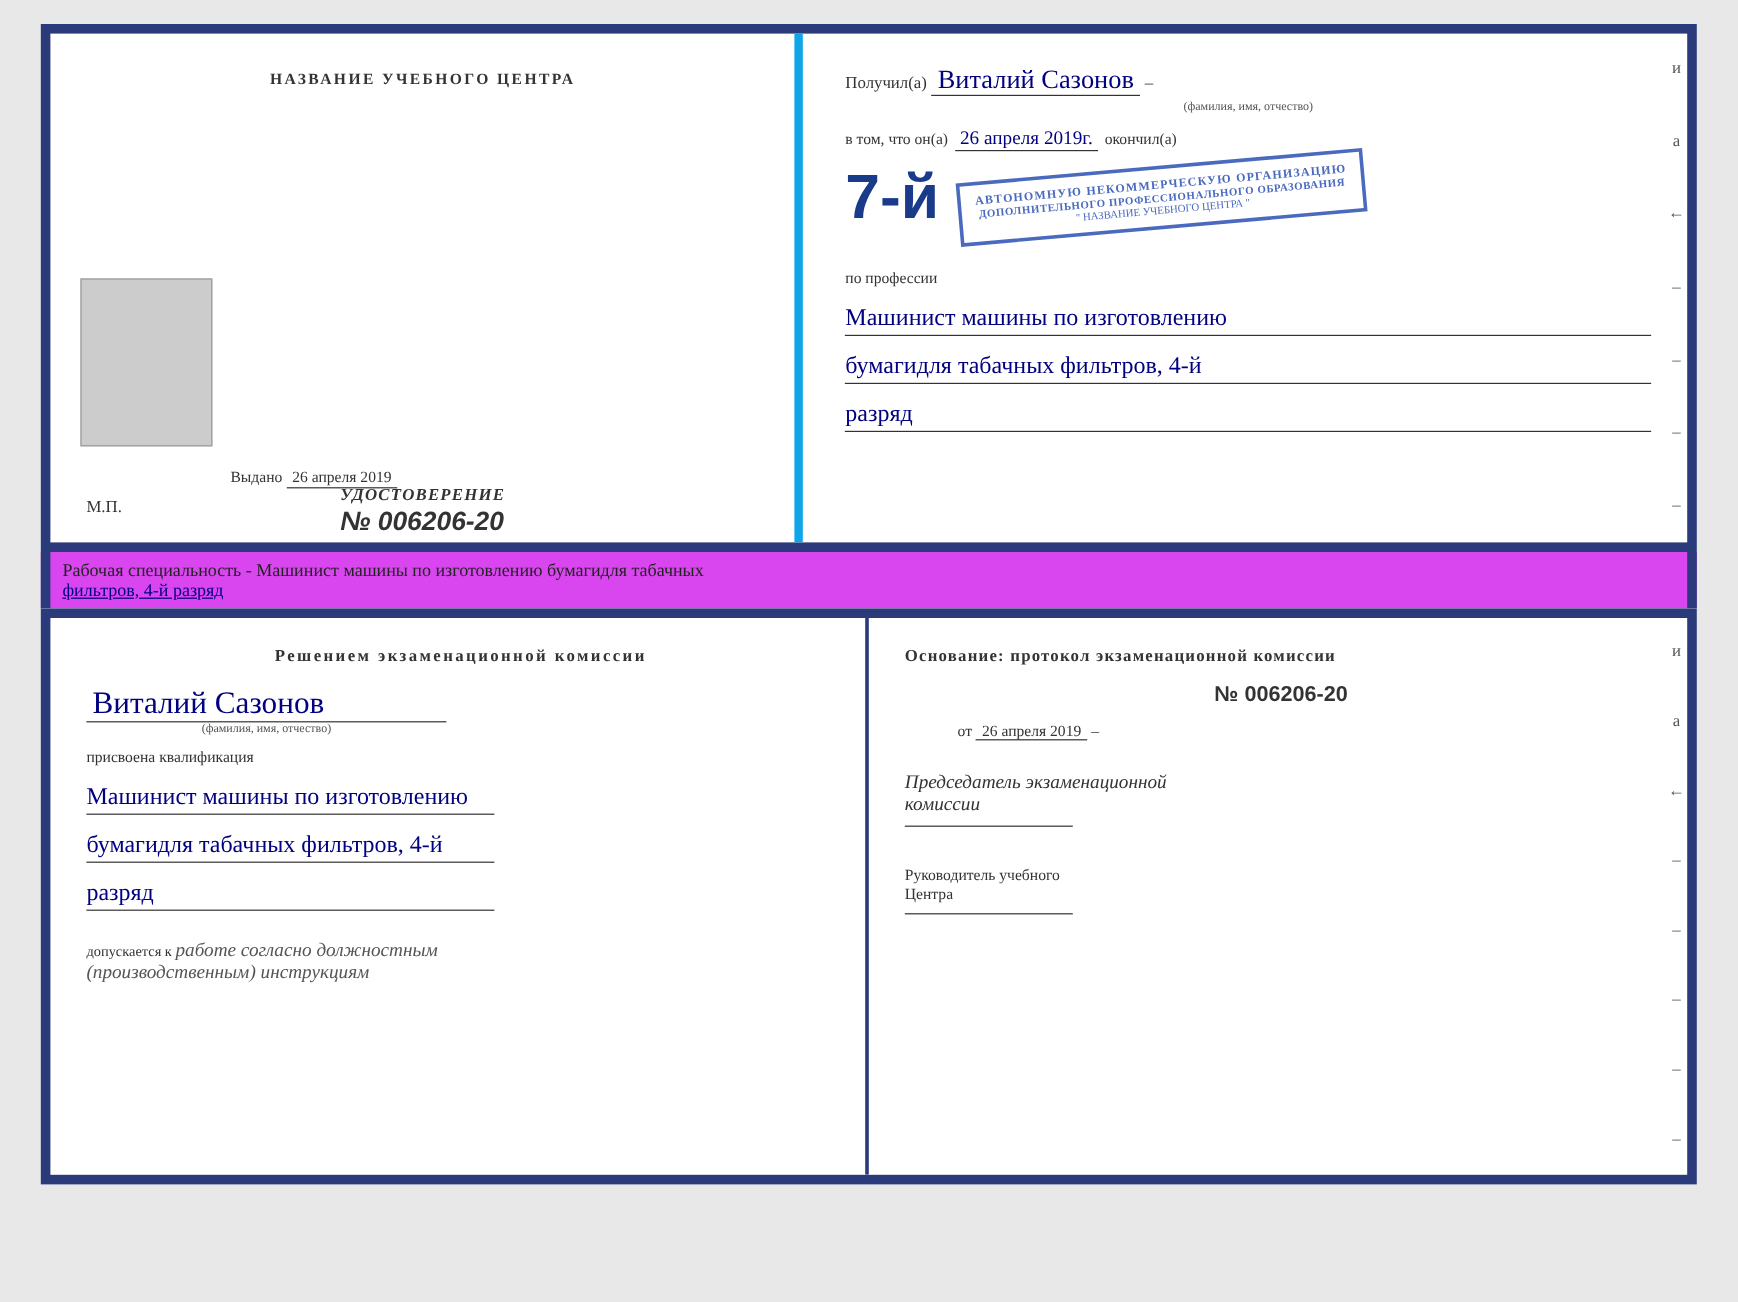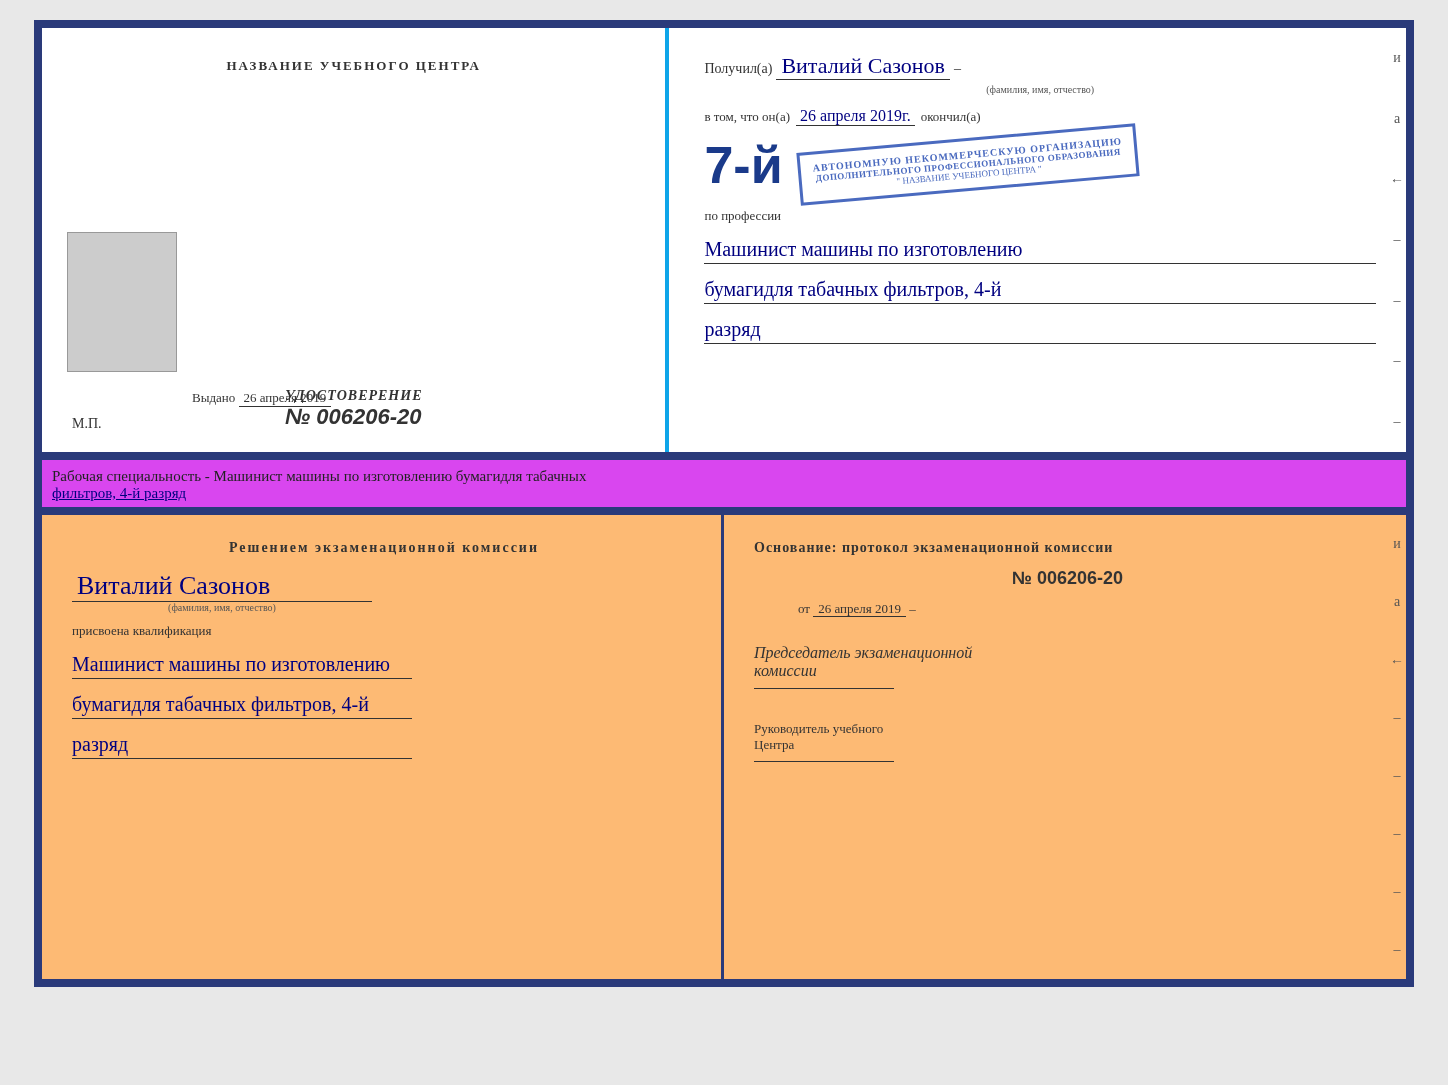--- a/index.html
+++ b/index.html
@@ -20,26 +20,26 @@
       height: 440px;
       border: 8px solid #2a3a7a;
       background: #fff;
       margin-bottom: 0;
       position: relative;
       overflow: hidden;
     }
 
     .cert-left {
       width: 46%;
-      border-right: 4px solid #0ea5e9;
+      border-right: 7px solid #0ea5e9;
       display: flex;
       flex-direction: column;
       align-items: center;
       justify-content: space-between;
-      padding: 30px 20px 22px 20px;
+      padding: 30px 20px 4px 20px;
       position: relative;
       gap: 47px;
     }
 
     .cert-right {
       width: 54%;
       padding: 25px 30px 20px 35px;
       position: relative;
       display: flex;
       flex-direction: column;
@@ -172,21 +172,21 @@
     }
     .stamp-line3 {
       font-size: 9px;
       text-align: center;
       text-transform: uppercase;
     }
 
     .po-professii {
       font-size: 13px;
       color: #333;
-      margin-top: 5px;
+      margin-top: 21px;
     }
 
     .profession-handwritten {
       font-family: 'Brush Script MT', cursive;
       font-size: 20px;
       color: #000080;
       border-bottom: 1px solid #333;
       display: block;
       margin-top: 2px;
       padding-bottom: 2px;
@@ -224,21 +224,21 @@
       text-decoration: underline;
       color: #000080;
     }
 
     
     .certificate-bottom {
       display: flex;
       width: 1380px;
       height: 480px;
       border: 8px solid #2a3a7a;
-      background: #fdba74;
+      background: #ffffff;
       position: relative;
       overflow: hidden;
     }
 
     .cert-bottom-left {
       width: 50%;
       border-right: 3px solid #2a3a7a;
       padding: 25px 25px 20px 30px;
       display: flex;
       flex-direction: column;
@@ -437,20 +437,25 @@
       <span class="name-handwritten-lg">Виталий Сазонов</span>
       <span class="small-hint" style="width:300px; text-align:center;">(фамилия, имя, отчество)</span>
     </div>
 
     <div class="prisvoena">присвоена квалификация</div>
 
     <span class="profession-hand-lg">Машинист машины по изготовлению</span>
     <span class="profession-hand-lg">бумагидля табачных фильтров, 4-й</span>
     <span class="profession-hand-lg">разряд</span>
 
+    <div class="dopuskaetsya">
+      <span>допускается к</span>
+      <span class="dopusk-handwritten">работе согласно должностным</span><br>
+      <span class="dopusk-handwritten">(производственным) инструкциям</span>
+    </div>
   </div>
 
   <div class="cert-bottom-right">
     <div class="osnovanie-text">Основание:  протокол  экзаменационной  комиссии</div>
 
     <div class="protocol-number">№  006206-20</div>
 
     <div class="ot-date">
       <span>от</span>
       <span style="border-bottom:1px solid #333; padding:0 5px;">26 апреля 2019</span>

